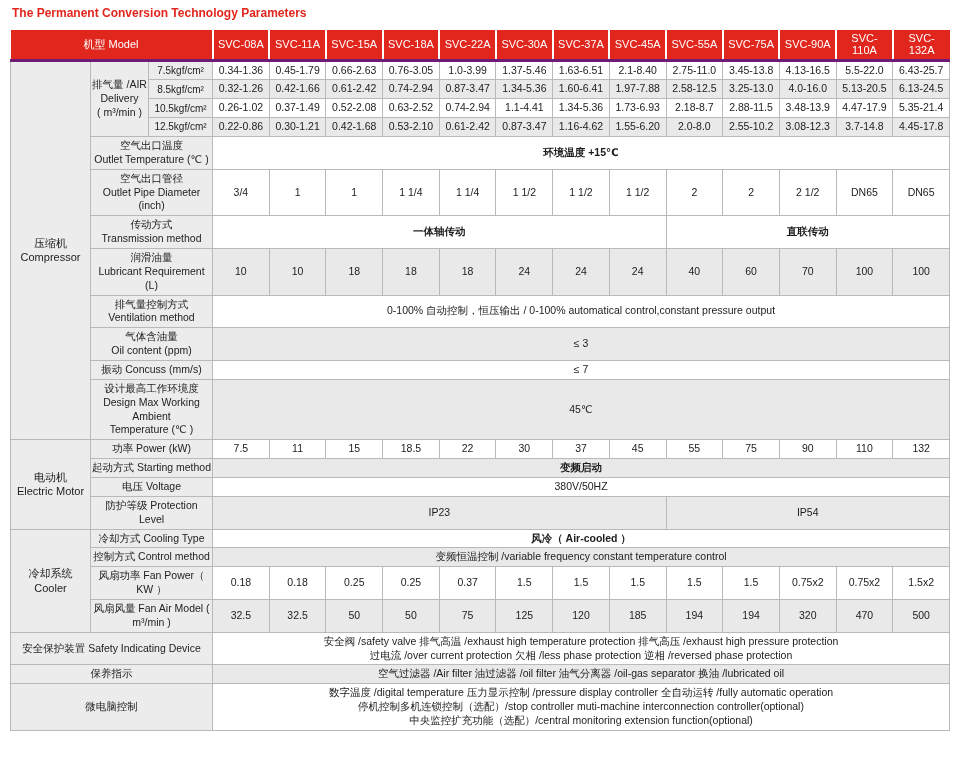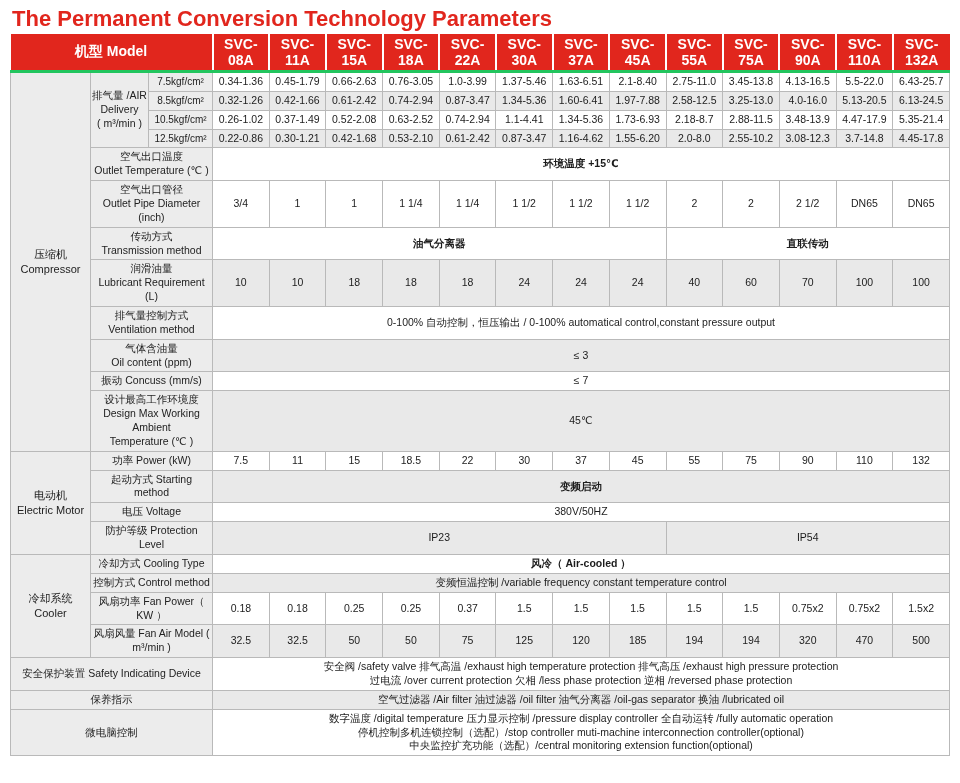--- a/index.html
+++ b/index.html
@@ -8,26 +8,26 @@
   body{
     width:960px;height:783px;background:#fff;overflow:hidden;
     font-family:"Liberation Sans","DejaVu Sans",sans-serif;
   }
   .page{padding:6px 10px 0 10px;}
   .title-zh{
     color:var(--red);font-size:29px;font-weight:bold;letter-spacing:2px;
     margin:2px 0 1px 2px;
   }
   .title-en{
-    color:var(--red);font-size:22px;font-weight:bold;margin:0 0 2px 2px;
+    color:var(--red);font-size:12px;font-weight:bold;margin:0 0 10px 2px;
   }
   table.spec{width:940px;border-collapse:collapse;table-layout:fixed;}
   thead th{
-    background:var(--red);color:#fff;font-size:14px;font-weight:bold;
-    height:30px;padding:2px;border-bottom:3px solid #22c55e;
+    background:var(--red);color:#fff;font-size:11px;font-weight:normal;
+    height:30px;padding:2px;border-bottom:3px solid #701a75;
   }
   thead th + th{border-left:2px solid #fff;text-align:center;}
   tbody td{
     border:1px solid var(--grid);
     font-size:10.5px;color:#1c1c1c;text-align:center;vertical-align:middle;
     padding:2px 1px;line-height:1.32;background:#fff;
   }
   tr.shade td{background:var(--shade);}
   tbody td.g, tbody td.l, tbody td.s{
     background:var(--label-bg);color:#222;
@@ -177,21 +177,21 @@
           <td class="d">2</td>
           <td class="d">2 1/2</td>
           <td class="d">DN65</td>
           <td class="d">DN65</td>
         </tr>
         <tr>
           <td colspan="2" class="l">
             <div>传动方式</div>
             <div>Transmission method</div>
           </td>
-          <td colspan="8" class="d bold">油气分离器</td>
+          <td colspan="8" class="d bold">一体轴传动</td>
           <td colspan="5" class="d bold">直联传动</td>
         </tr>
         <tr class="shade">
           <td colspan="2" class="l">
             <div>润滑油量</div>
             <div>Lubricant Requirement (L)</div>
           </td>
           <td class="d">10</td>
           <td class="d">10</td>
           <td class="d">18</td>

